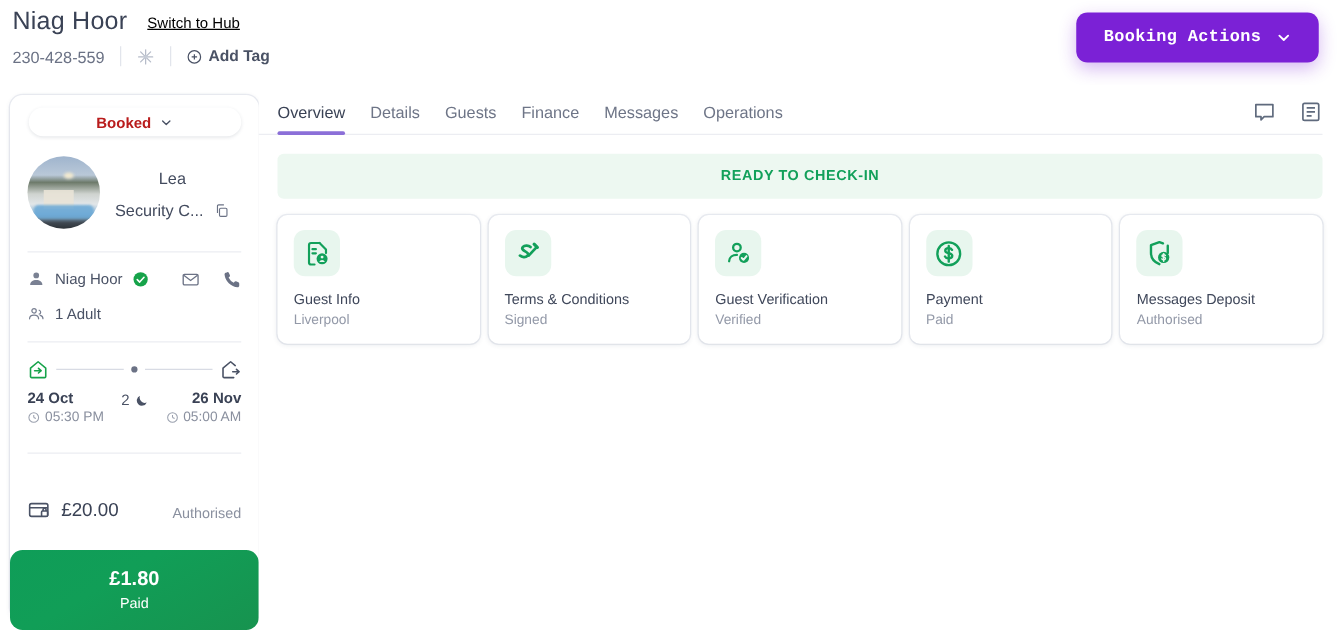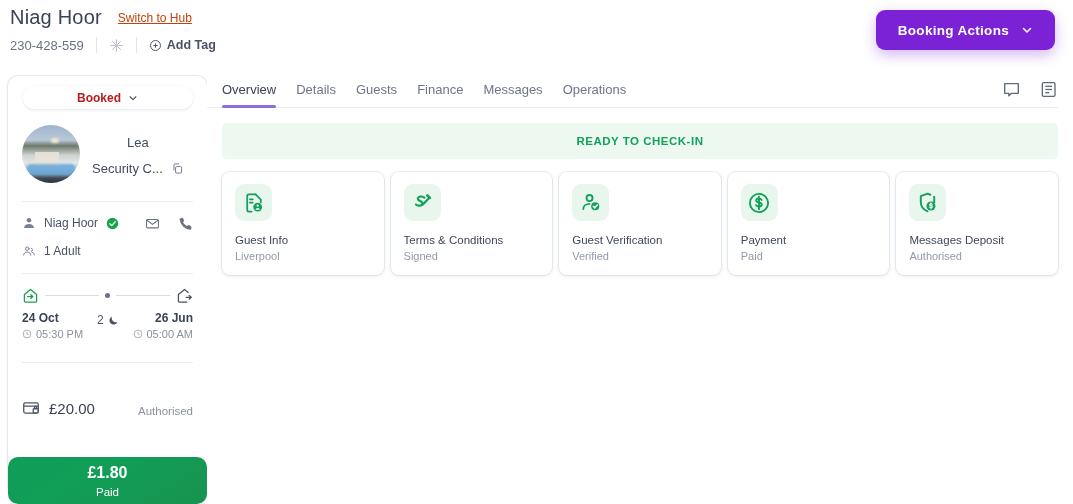--- a/index.html
+++ b/index.html
@@ -8,33 +8,33 @@
     font-family: "Liberation Sans", sans-serif;
     background: #ffffff;
     overflow: hidden;
   }
   .app { position: relative; width: 1073px; height: 504px; background:#ffffff; }
 
   
   .header { position:absolute; left:0; top:0; width:1073px; height:68px; background:#ffffff; }
   .hdr-title-row { position:absolute; left:10px; top:6px; display:flex; align-items:center; gap:16px; }
   .hdr-title { font-size:20px; color:#3a4255; letter-spacing:.2px; }
-  .hdr-switch { font-size:12px; color:#c2410c; text-decoration:underline; cursor:pointer; }
+  .hdr-switch { font-size:12px; color:#000000; text-decoration:underline; cursor:pointer; }
   .hdr-sub-row { position:absolute; left:10px; top:35px; display:flex; align-items:center; gap:0px; height:20px; }
   .hdr-ref { font-size:13px; color:#6b7285; padding-right:12px; }
   .vdiv { width:1px; height:16px; background:#e2e5ec; }
   .icon-cell { padding:0 12px; display:flex; align-items:center; justify-content:center; cursor:pointer; }
   .add-tag { display:flex; align-items:center; gap:5px; font-size:12.5px; color:#4a5265; font-weight:600; padding-left:12px; cursor:pointer; }
 
   .booking-actions {
     position:absolute; right:18px; top:10px;
     height:40px; padding:0 22px;
     background:#7b21d6; color:#fff;
     border:none; border-radius:9px;
-    font-family:Liberation Sans, sans-serif;
+    font-family:Liberation Mono, monospace;
     font-size:13.5px; font-weight:bold; letter-spacing:.3px;
     display:flex; align-items:center; gap:12px;
     box-shadow:0 5px 14px rgba(123,33,214,.32); cursor:pointer;
   }
 
   
   .sidebar {
     position:absolute; left:8px; top:76px; width:199px; height:420px;
     background:#ffffff; border-radius:10px;
     box-shadow:0 1px 4px rgba(60,70,95,.10), 0 0 0 1px rgba(230,232,240,.7);
@@ -72,21 +72,21 @@
   .stay-col.right { align-items:flex-end; }
   .stay-d { font-size:12px; font-weight:bold; color:#3a4255; }
   .stay-t { font-size:11px; color:#8a909f; display:flex; align-items:center; gap:4px; }
   .nights { font-size:12px; color:#4a5265; display:flex; align-items:center; gap:4px; }
 
   .pay-row { display:flex; align-items:flex-end; padding:0 14px; height:30px; margin-top:24px; }
   .pay-amt { font-size:15px; color:#3a4255; margin-left:9px; }
   .pay-state { margin-left:auto; font-size:11.5px; color:#8a909f; }
 
   .paid-panel {
-    position:absolute; left:8px; bottom:0; width:199px; height:47px;
+    position:absolute; left:8px; bottom:0; width:199px; height:64px;
     background:linear-gradient(150deg,#0f9d58 0%, #119e57 40%, #17934f 100%);
     border-radius:10px; color:#fff;
     display:flex; flex-direction:column; align-items:center; justify-content:center; gap:4px;
     cursor:pointer;
   }
   .paid-amt { font-size:16px; font-weight:bold; }
   .paid-lbl { font-size:11.5px; }
 
   
   .main { position:absolute; left:207px; top:68px; right:0; bottom:0; background:#ffffff; }
@@ -248,21 +248,21 @@
         </div>
         <div class="stay-col" style="justify-content:flex-start;padding-top:2px;">
           <div class="nights">
             <span>2</span>
             <svg width="11" height="11" viewBox="0 0 24 24" fill="#4a5265">
               <path d="M20.5 15.2A9 9 0 0 1 8.8 3.5a9 9 0 1 0 11.7 11.7z"></path>
             </svg>
           </div>
         </div>
         <div class="stay-col right">
-          <div class="stay-d">26 Jun</div>
+          <div class="stay-d">26 Nov</div>
           <div class="stay-t">
             <svg width="10" height="10" viewBox="0 0 24 24" fill="none" stroke="#9aa0ae" stroke-width="2">
               <circle cx="12" cy="12" r="9.3"></circle>
                 <line x1="12" y1="12" x2="12" y2="7"></line>
                 <line x1="12" y1="12" x2="16" y2="14"></line>
             </svg>
             <span>05:00 AM</span>
           </div>
         </div>
       </div>

